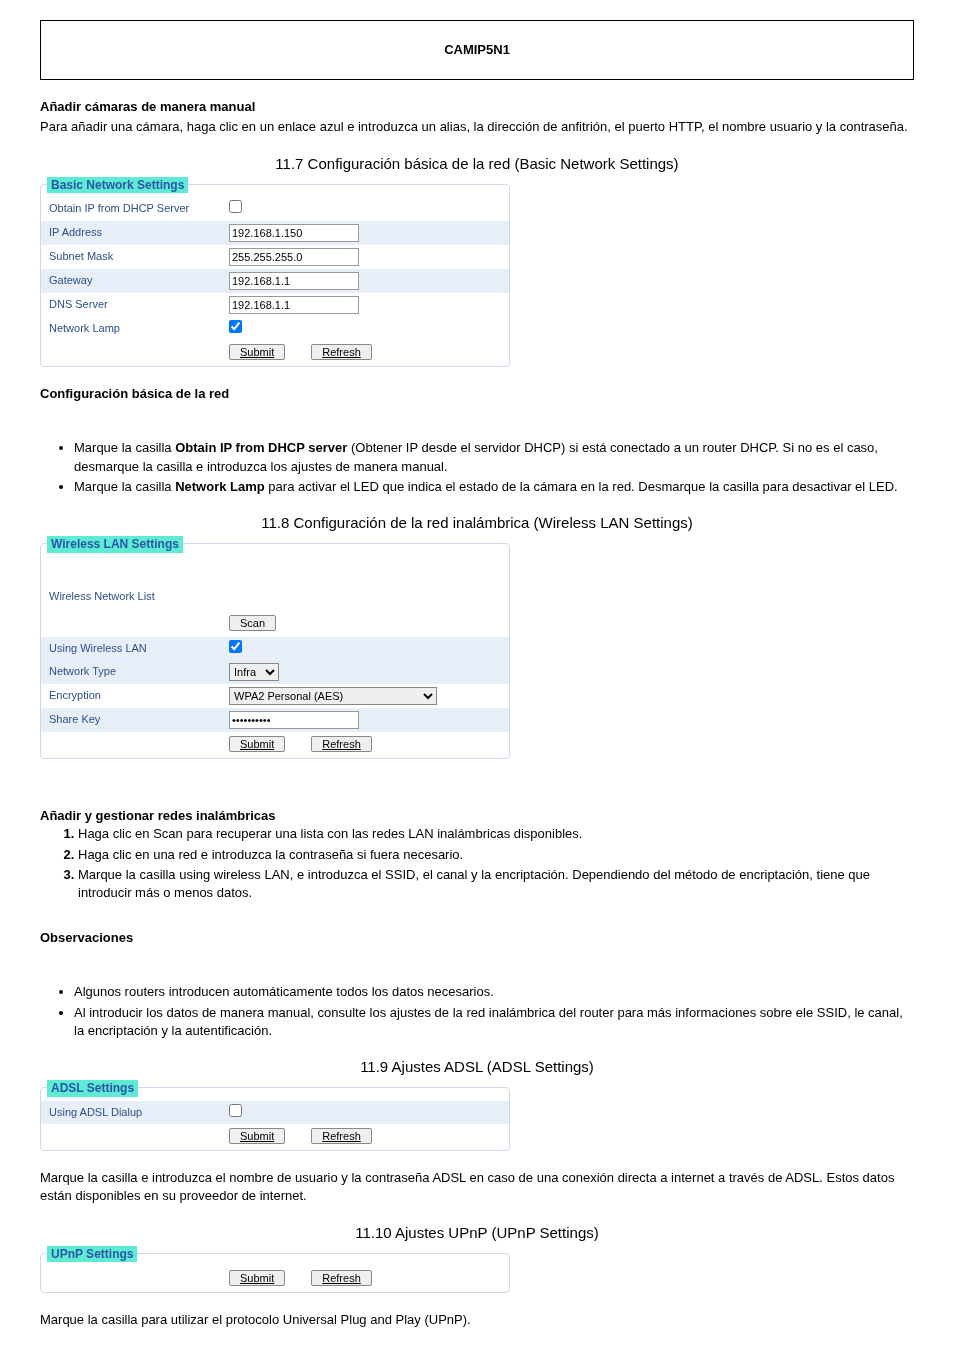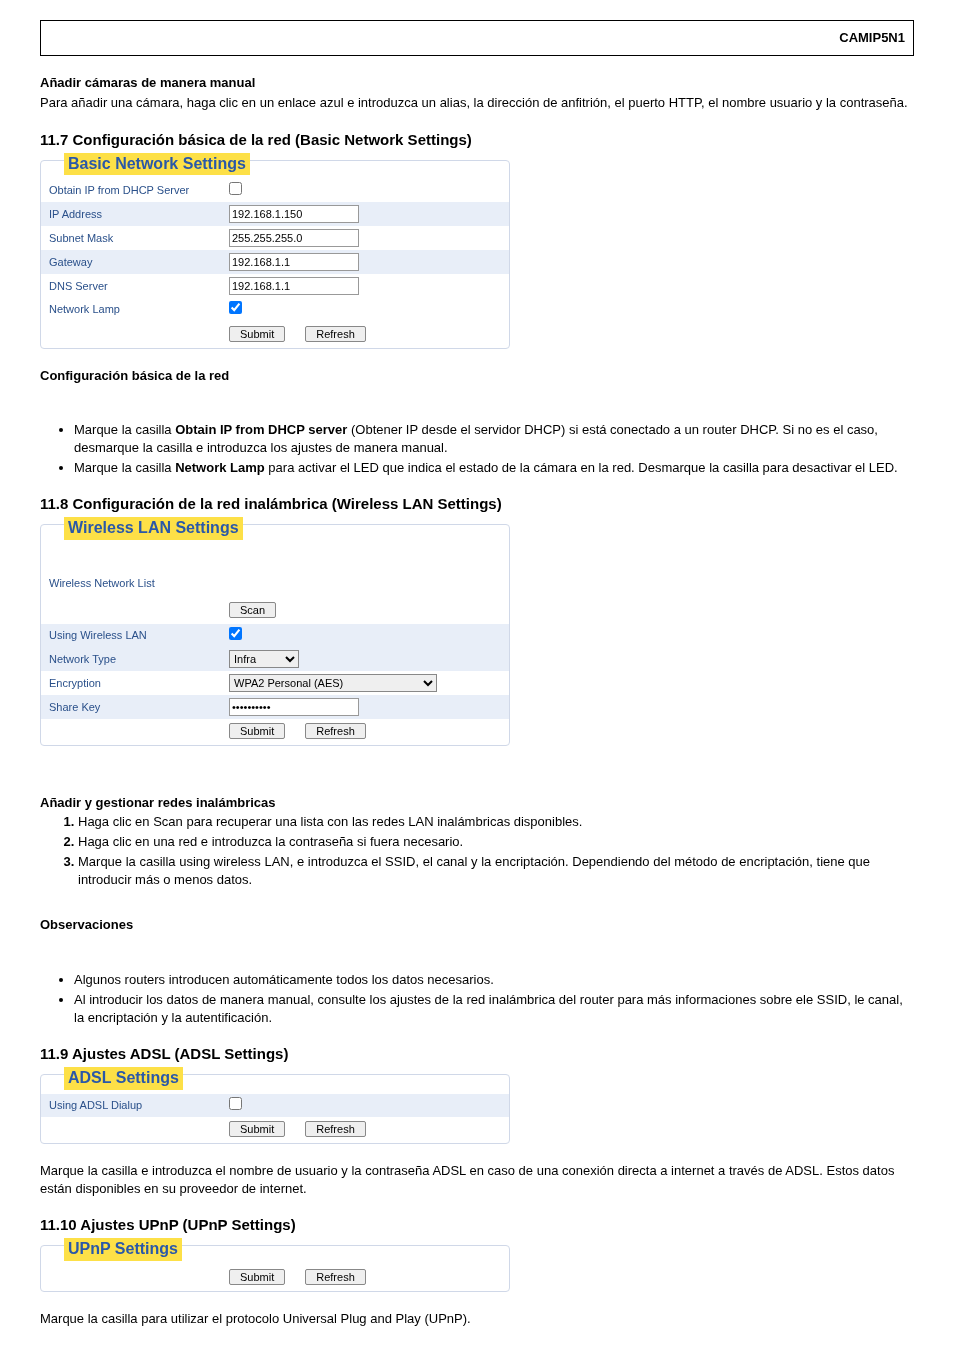--- a/index.html
+++ b/index.html
@@ -8,59 +8,60 @@
     font-size: 13px;
     background: #fff;
     color: #000;
     width: 954px;
     margin: 0 auto;
     padding: 20px 40px;
     line-height: 1.4;
   }
   .header-bar {
     border: 1px solid #000;
-    padding: 8px 8px;
-    text-align: right;
+    padding: 20px 8px;
+    text-align: center;
     font-weight: bold;
     font-size: 13px;
     margin-bottom: 18px;
   }
   .sect-title {
     font-weight: bold;
     font-size: 13px;
     margin-top: 12px;
   }
   .para { font-size: 13px; margin-top: 2px; }
   h2.section {
-    font-weight: bold;
+    font-weight: normal;
     font-size: 15px;
     margin-top: 16px;
     margin-bottom: 10px;
+    text-align: center;
   }
   .fieldset-img {
     border: 1px solid #d0d8e8;
     border-radius: 4px;
     width: 470px;
     margin-top: 6px;
     margin-bottom: 18px;
     padding: 0;
     font-family: Arial, sans-serif;
     font-size: 11px;
     position: relative;
     background: #fff;
   }
   .fieldset-img .legend {
     color: #2a58a8;
     font-weight: bold;
-    font-size: 16px;
-    background: #fde047;
+    font-size: 12px;
+    background: #5eead4;
     padding: 0 4px;
     position: relative;
     top: -8px;
-    left: 23px;
+    left: 6px;
     display: inline-block;
   }
   .fieldset-img .rows { margin-top: -4px; }
   .f-row {
     display: flex;
     align-items: center;
     padding: 3px 8px;
     min-height: 20px;
   }
   .f-row.alt { background: #e8eef8; }
@@ -90,21 +91,22 @@
     cursor: pointer;
   }
   .f-row .val select {
     font-size: 11px;
     border: 1px solid #888;
     height: 18px;
   }
   .btn-row {
     padding: 4px 8px 6px 188px;
     display: flex;
-    gap: 20px;
+    gap: 26px;
+    text-decoration: underline;
   }
   .tall-cell { height: 80px; align-items: center; }
   ul.bullets {
     list-style: disc;
     margin-left: 34px;
     font-size: 13px;
     margin-top: 36px;
   }
   ul.bullets li { margin-bottom: 2px; }
   ol.nums {
@@ -199,21 +201,21 @@
         <button>Scan</button>
       </div>
     </div>
     <div class="f-row alt">
       <div class="lbl">Using Wireless LAN</div>
       <div class="val"><input type="checkbox" checked="" style=""></div>
     </div>
     <div class="f-row alt">
       <div class="lbl">Network Type</div>
       <div class="val">
-        <select style="width:70px">
+        <select style="width:50px">
           <option>Infra</option>
         </select>
       </div>
     </div>
     <div class="f-row">
       <div class="lbl">Encryption</div>
       <div class="val">
         <select style="width:208px">
           <option>WPA2 Personal (AES)</option>
         </select>

